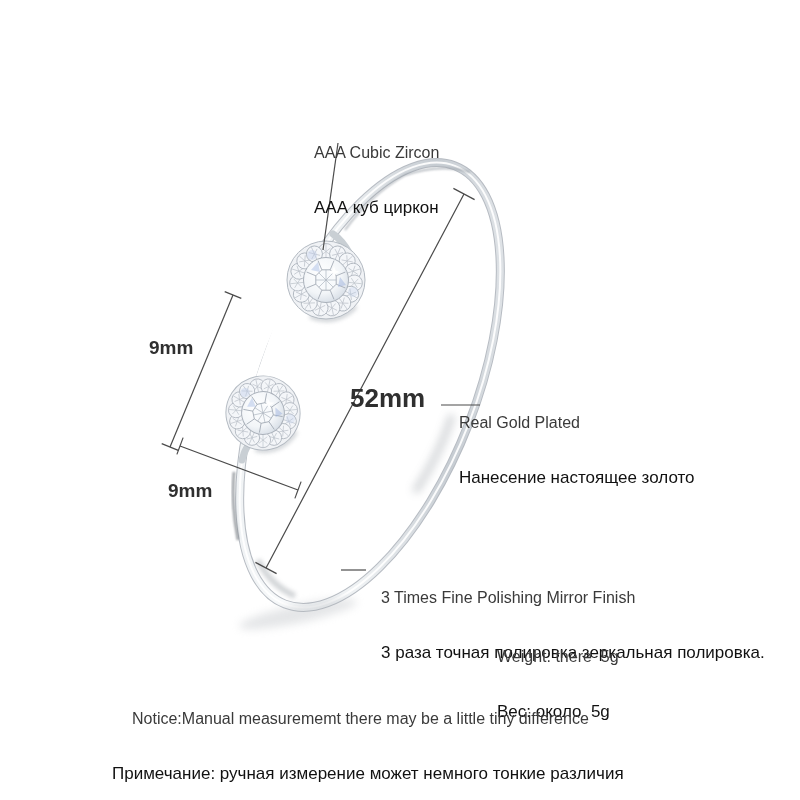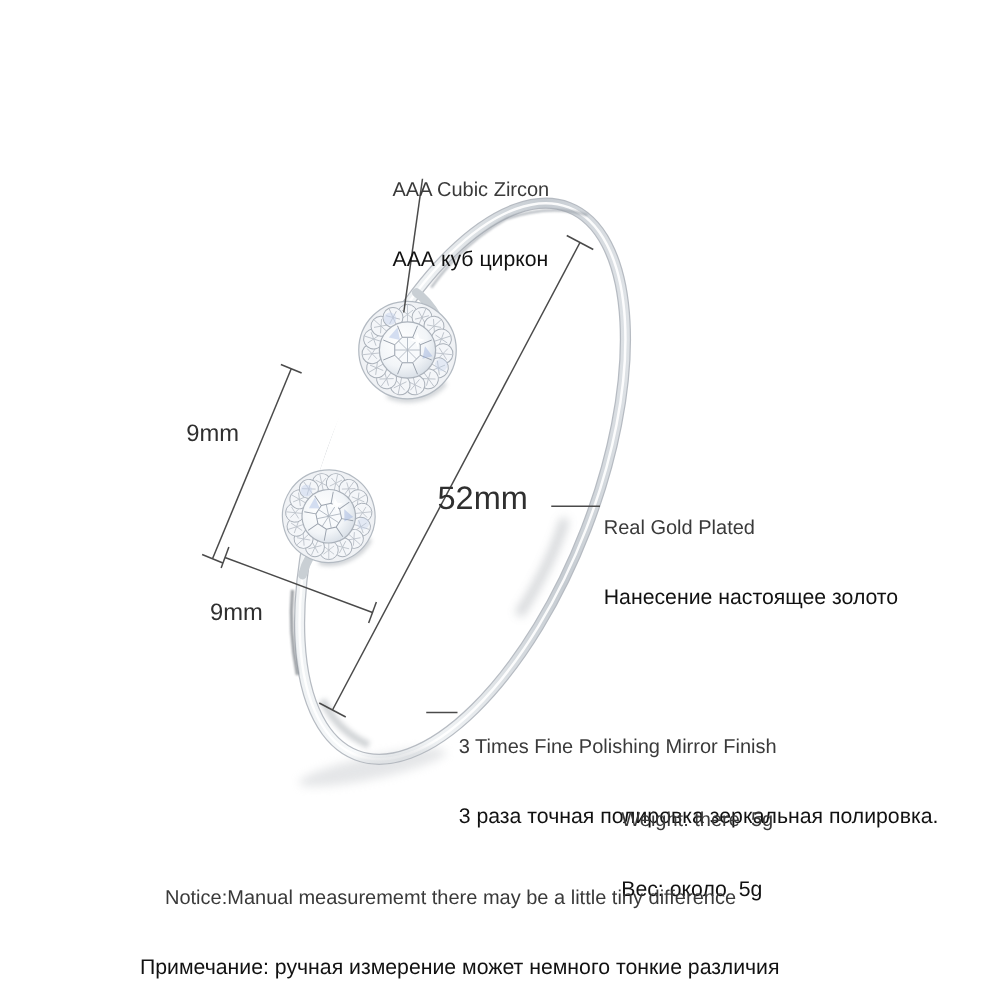--- a/index.html
+++ b/index.html
@@ -5,26 +5,26 @@
   html,body{margin:0;padding:0;background:#fff;}
   #canvas{
     position:relative;width:800px;height:800px;background:#ffffff;overflow:hidden;
     font-family:"Liberation Sans","DejaVu Sans",sans-serif;
     border-radius:16px;
   }
   #art{position:absolute;left:0;top:0;}
   .ann{position:absolute;white-space:pre;}
   .en{display:block;font-size:16px;line-height:18px;color:#3a3a3a;font-weight:400;}
   .ru{display:block;font-size:17px;line-height:19px;color:#111111;font-weight:500;}
-  .dim{position:absolute;color:#2f2f2f;font-weight:400;white-space:pre;}
+  .dim{position:absolute;color:#2f2f2f;font-weight:700;white-space:pre;}
   .dim9{font-size:19px;}
   .dim52{font-size:26px;text-align:center;}
   #ann-cubic-zircon{left:314px;top:108px;}
-  #ann-gold{left:483px;top:378px;}
-  #ann-polish{left:367px;top:553px;}
+  #ann-gold{left:459px;top:378px;}
+  #ann-polish{left:381px;top:553px;}
   #ann-weight{left:497px;top:612px;}
   #ann-notice{left:112px;top:674px;}
   #ann-notice .en{margin-left:20px;}
   #dim-9-upper{left:149px;top:337px;}
   #dim-9-lower{left:168px;top:480px;}
   #dim-52{left:350px;top:383px;}
 </style>
 </head>
 <body>
 

